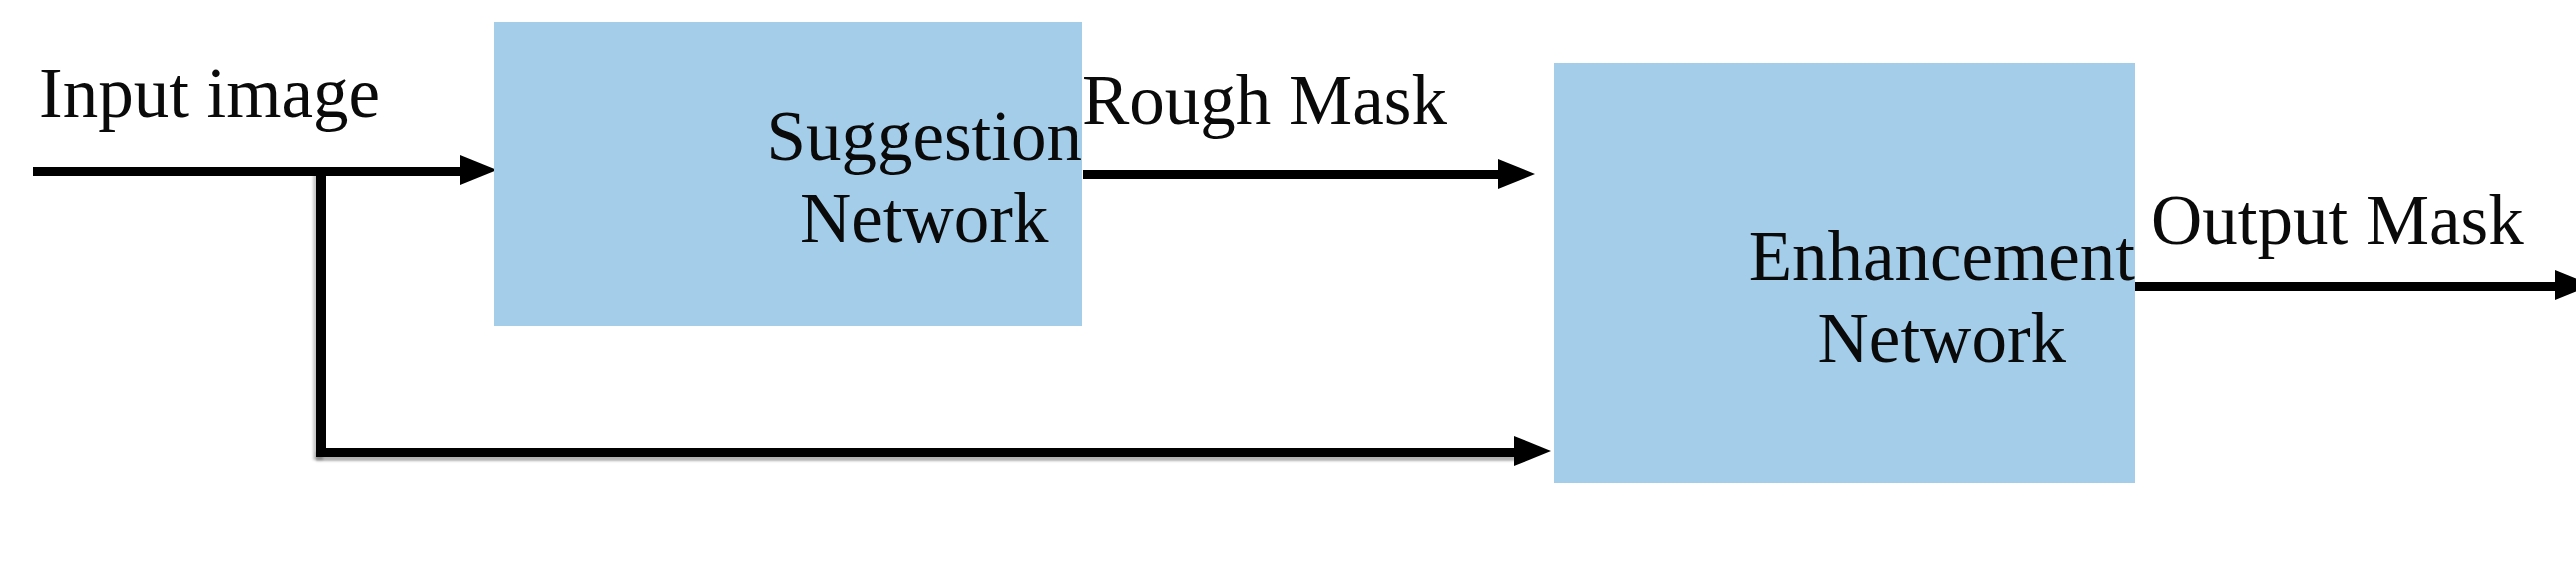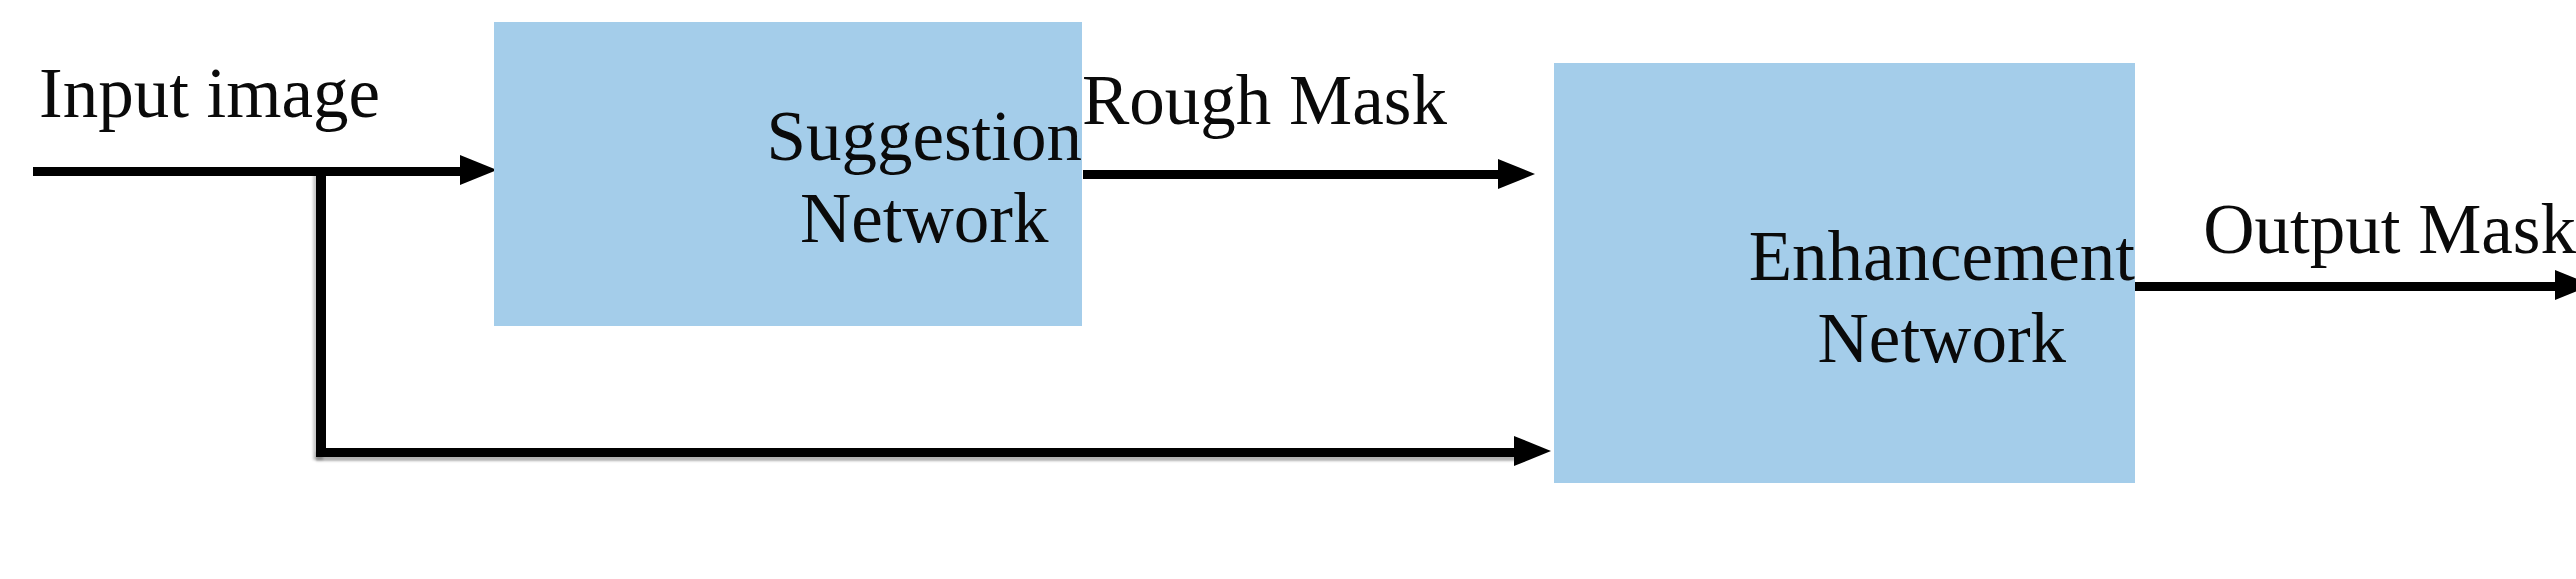--- a/index.html
+++ b/index.html
@@ -78,21 +78,21 @@
   
   .suggestion-node  { left: 473px;  top: 22px; width: 588px; height: 304px; }
   .enhancement-node { left: 1533px; top: 63px; width: 581px; height: 420px;
                       padding-top: 0; }
   .enhancement-node .inner { transform: translateY(24px); }
   .suggestion-node  .inner { transform: translateY(3.2px); }
 
   
   .input-label  { left: 18px;   top: 58px; }
   .rough-label  { left: 1061px; top: 65px;  width: 413px; }
-  .output-label { left: 2130px; top: 194px; width: 425px; text-align: right; }
+  .output-label { left: 2130px; top: 185px; width: 425px; text-align: left; }
 </style>
 </head>
 <body>
 
 <div class="canvas">
 
   <div class="label input-label">Input image</div>
 
   <div class="hline input-arrow-line"></div>
   <div class="arrow-head-right input-arrow-head"></div>

